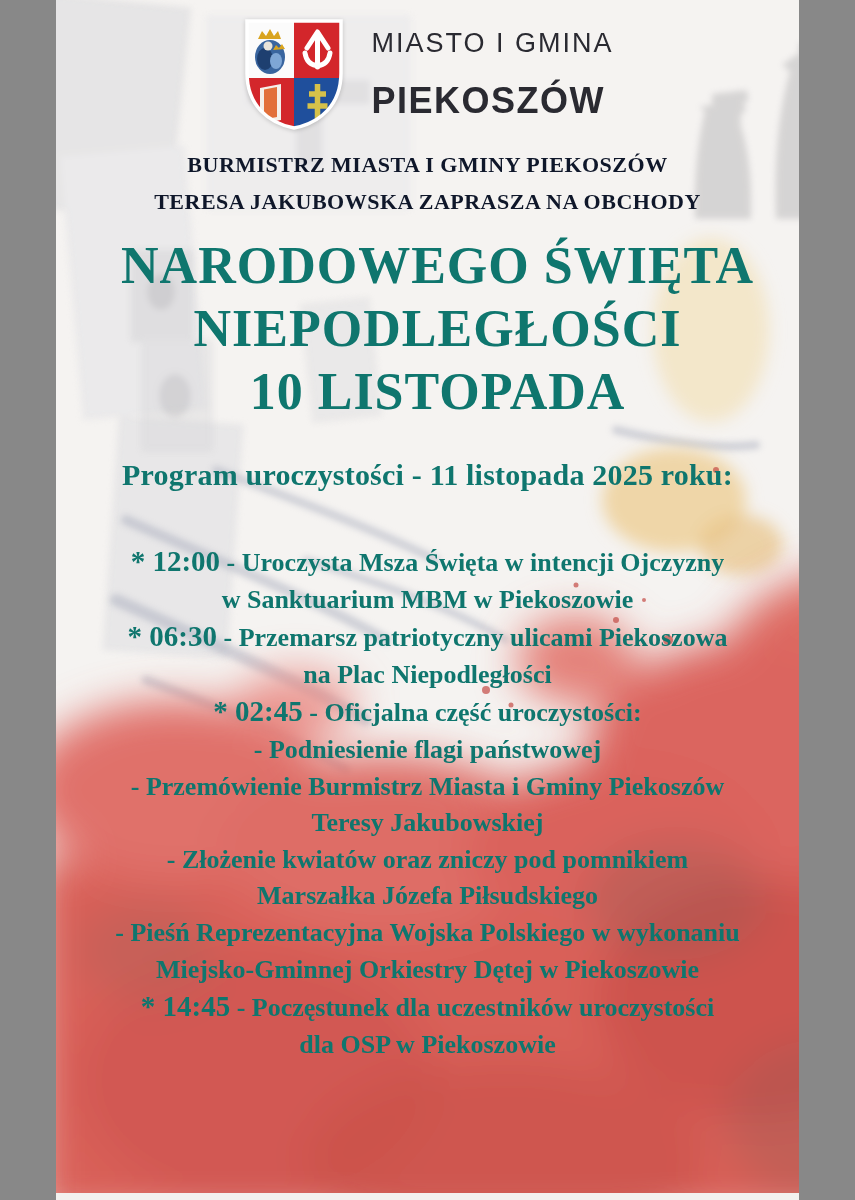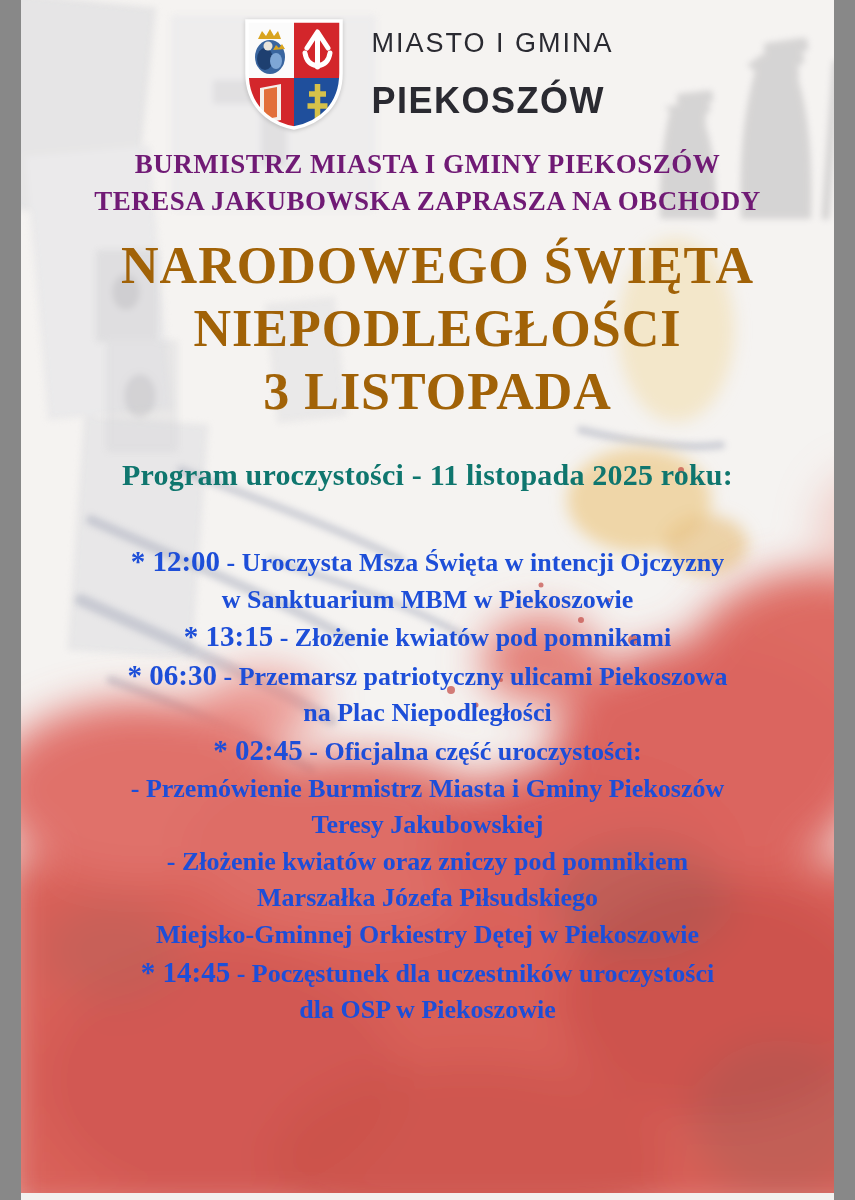--- a/index.html
+++ b/index.html
@@ -1,39 +1,39 @@
 <!DOCTYPE html>
 <html lang="pl" style="--text-color: #141414; --crest-red: #d3262b; --crest-blue: #1f4f9c; --crest-gold: #d9a41f; --cross-gold: #d6c14a;"><head>
 <meta charset="utf-8">
 <style>
   html,body{margin:0;padding:0;background:#888;}
   .poster{
-    position:relative;width:813px;height:1200px;overflow:hidden;
+    position:relative;width:743px;height:1200px;overflow:hidden;
     background:#f5f3f1;margin:0 auto;
     font-family:"Liberation Serif", serif;
   }
   .bg{position:absolute;left:0;top:0;z-index:0;}
   .content{position:absolute;inset:0;z-index:1;text-align:center;color:var(--text-color,#141414);}
 
   .logo-row{position:absolute;top:16px;left:0;right:0;
     display:flex;justify-content:center;align-items:center;gap:24px;}
   .crest{width:106px;height:118px;filter:drop-shadow(0 1px 2px rgba(0,0,0,.18));}
   .logo-text{text-align:left;font-family:"Liberation Sans", sans-serif;color:#2a2a31;}
   .org1{font-size:27px;font-weight:400;letter-spacing:2px;}
   .org2{font-size:36px;font-weight:700;letter-spacing:1.5px;margin-top:21px;}
 
   .invite{position:absolute;top:146px;left:0;right:0;
-    font-weight:700;font-size:27px;line-height:37px;letter-spacing:.5px;color:#701a75;}
+    font-weight:700;font-size:22px;line-height:37px;letter-spacing:.5px;color:#0f172a;}
   .title{position:absolute;top:234px;left:0;right:0;
-    font-weight:700;font-size:52px;line-height:63px;letter-spacing:1px;color:#a16207;padding-left:20px;}
+    font-weight:700;font-size:52px;line-height:63px;letter-spacing:1px;color:#0f766e;padding-left:20px;}
   .program-heading{position:absolute;top:458px;left:0;right:0;
     font-weight:700;font-size:30px;letter-spacing:.2px;color:#0f766e;}
 
   .program-list{position:absolute;top:543px;left:0;right:0;}
-  .program-line{font-weight:700;font-size:26px;line-height:36.6px;color:#1d4ed8;}
+  .program-line{font-weight:700;font-size:26px;line-height:36.6px;color:#0f766e;}
   .program-line .time{font-size:29px;}
 </style>
 </head>
 <body>
 
 <div class="poster">
 
   <svg class="bg" width="855" height="1200" viewBox="0 0 855 1200" aria-hidden="true">
     <defs>
       <filter id="b20" x="-60%" y="-60%" width="220%" height="220%">
@@ -172,35 +172,36 @@
     </div>
 
     <div class="invite">
       <div>BURMISTRZ MIASTA I GMINY PIEKOSZÓW</div>
       <div>TERESA JAKUBOWSKA ZAPRASZA NA OBCHODY</div>
     </div>
 
     <div class="title">
       <div>NARODOWEGO ŚWIĘTA</div>
       <div>NIEPODLEGŁOŚCI</div>
-      <div>3 LISTOPADA</div>
+      <div>10 LISTOPADA</div>
     </div>
 
     <div class="program-heading">Program uroczystości - 11 listopada 2025 roku:</div>
 
     <div class="program-list">
         <div class="program-line"><span class="time">* 12:00</span><span> - Uroczysta Msza Święta w intencji Ojczyzny</span></div>
         <div class="program-line"><span>w Sanktuarium MBM w Piekoszowie</span></div>
-        <div class="program-line"><span class="time">* 13:15</span><span> - Złożenie kwiatów pod pomnikami</span></div>
         <div class="program-line"><span class="time">* 06:30</span><span> - Przemarsz patriotyczny ulicami Piekoszowa</span></div>
         <div class="program-line"><span>na Plac Niepodległości</span></div>
         <div class="program-line"><span class="time">* 02:45</span><span> - Oficjalna część uroczystości:</span></div>
+        <div class="program-line"><span>- Podniesienie flagi państwowej</span></div>
         <div class="program-line"><span>- Przemówienie Burmistrz Miasta i Gminy Piekoszów</span></div>
         <div class="program-line"><span>Teresy Jakubowskiej</span></div>
         <div class="program-line"><span>- Złożenie kwiatów oraz zniczy pod pomnikiem</span></div>
         <div class="program-line"><span>Marszałka Józefa Piłsudskiego</span></div>
+        <div class="program-line"><span>- Pieśń Reprezentacyjna Wojska Polskiego w wykonaniu</span></div>
         <div class="program-line"><span>Miejsko-Gminnej Orkiestry Dętej w Piekoszowie</span></div>
         <div class="program-line"><span class="time">* 14:45</span><span> - Poczęstunek dla uczestników uroczystości</span></div>
         <div class="program-line"><span>dla OSP w Piekoszowie</span></div>
       </div>
 
   </div>
 </div>
 
 </body></html>

